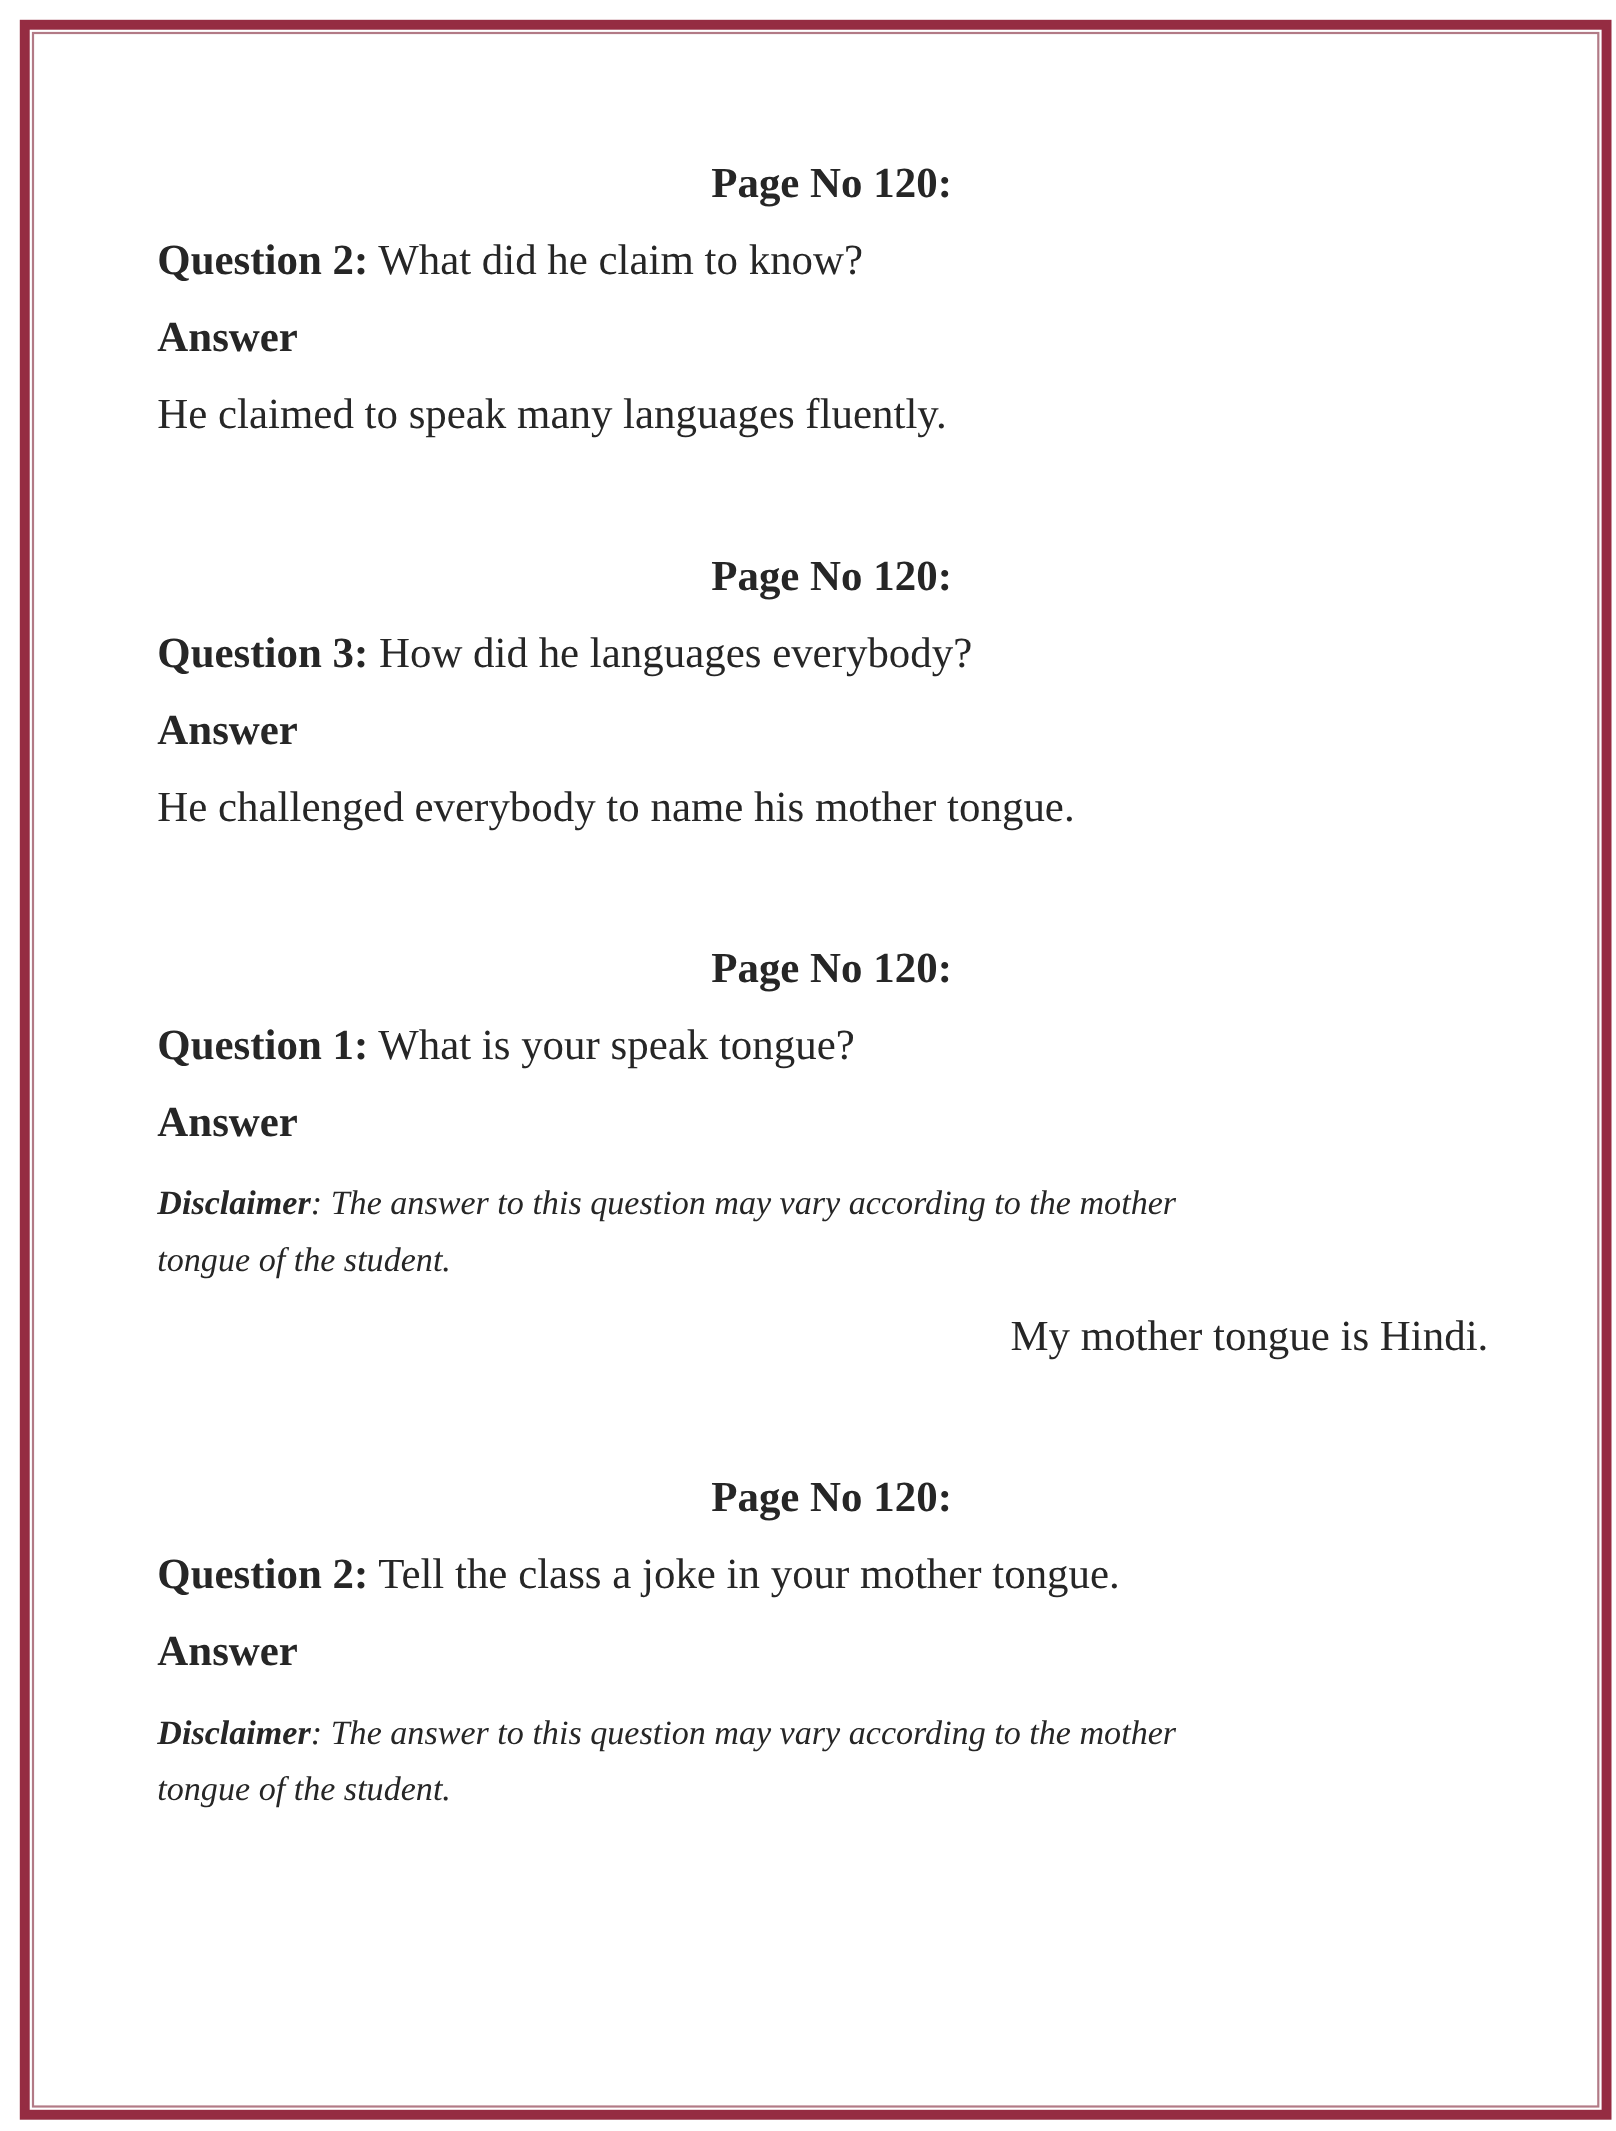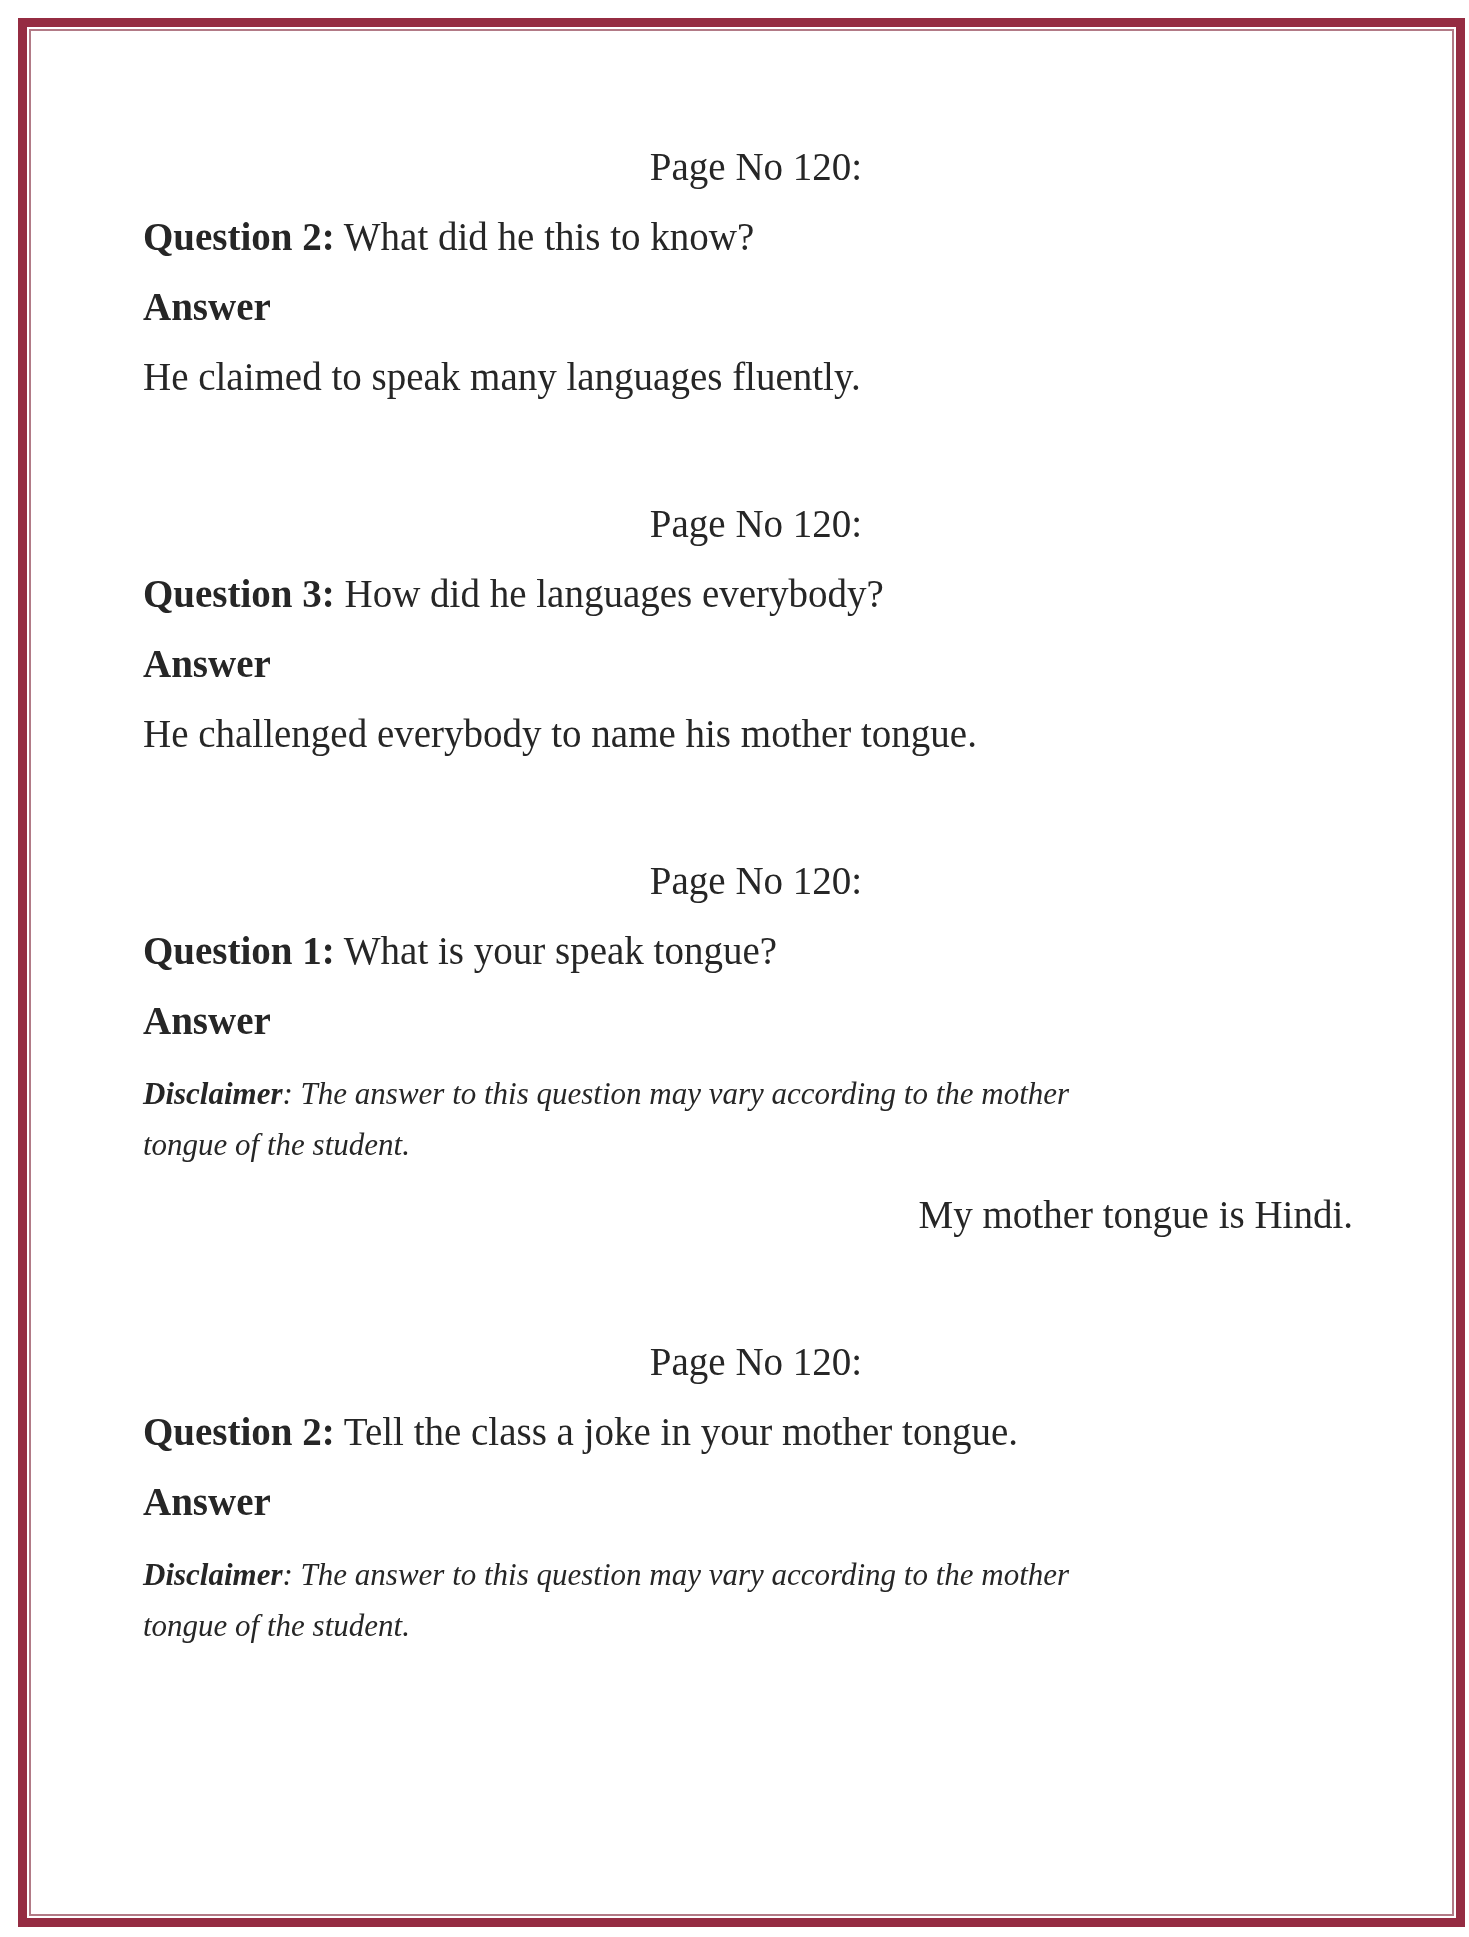--- a/index.html
+++ b/index.html
@@ -45,21 +45,21 @@
   .section + .section {
     margin-top: 77px;
   }
   .line {
     font-size: 39px;
     line-height: 70px;
     height: 70px;
     white-space: nowrap;
   }
   .page-heading {
-    font-weight: normal;
+    font-weight: bold;
     text-align: center;
     padding-left: 16px;
   }
   .q-label {
     font-weight: bold;
   }
   .answer-label {
     font-weight: bold;
   }
   .disclaimer {
@@ -84,21 +84,21 @@
 </head>
 <body>
 
 <div class="frame-outer" style="border-color: rgb(149, 44, 66);"></div>
 <div class="frame-inner" style="border-color: rgb(178, 122, 134);"></div>
 
 <div class="content">
 
   <div class="section">
     <div class="line page-heading">Page No 120:</div>
-    <div class="line"><span class="q-label">Question 2:</span><span> What did he this to know?</span></div>
+    <div class="line"><span class="q-label">Question 2:</span><span> What did he claim to know?</span></div>
     <div class="line answer-label">Answer</div>
     <div class="line">He claimed to speak many languages fluently.</div>
   </div>
 
   <div class="section">
     <div class="line page-heading">Page No 120:</div>
     <div class="line"><span class="q-label">Question 3:</span><span> How did he languages everybody?</span></div>
     <div class="line answer-label">Answer</div>
     <div class="line">He challenged everybody to name his mother tongue.</div>
   </div>

